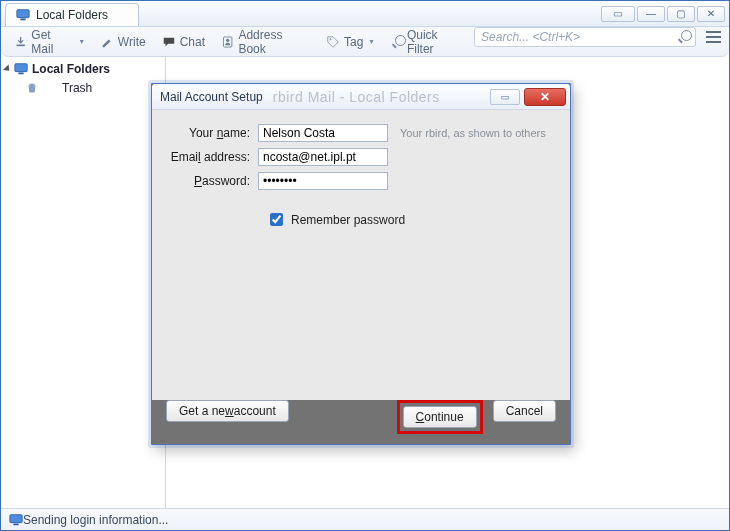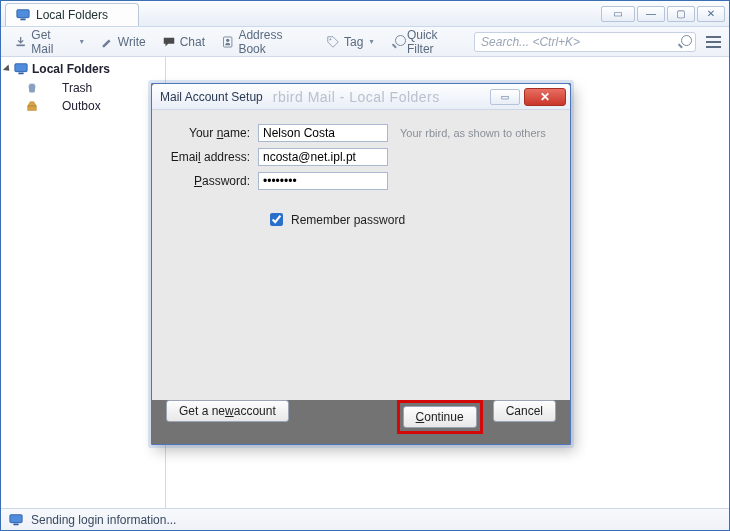--- a/index.html
+++ b/index.html
@@ -51,24 +51,24 @@
     display:flex; align-items:center; justify-content:center;
     color:#506a90; font-size:10px;
   }
   .title-btn.wide{ width:34px; }
   
   .toolbar {
     height: 30px;
     background: linear-gradient(#f7f9fc,#eef2f8);
     border-bottom: 1px solid #cfd8e6;
     display: flex;
-    align-items: center;
     padding: 0 6px;
     gap: 2px;
     color: #5d6b80;
+    border-radius: 8px;
   }
   .tool-btn {
     display:flex; align-items:center; gap:4px;
     padding: 3px 7px;
     border-radius:3px;
     color:#5a6a80;
   }
   .tool-btn .dd { font-size:8px; color:#7a8aa0; margin-left:2px;}
   .search-box {
     margin-left:auto;
@@ -106,21 +106,21 @@
     flex:1;
     background:#fff;
     position:relative;
   }
   
   .statusbar {
     height: 22px;
     background: linear-gradient(#f7f9fc,#eef1f7);
     border-top:1px solid #cfd8e6;
     display:flex; align-items:center;
-    padding:0 8px; gap:8px;
+    padding:0 8px; gap:0;
     color:#3a4a60;
   }
   
   .dialog {
     position:absolute;
     left: 150px; top: 82px;
     width: 420px; height: 362px;
     border:1px solid #4f76b8;
     box-shadow: 0 0 0 3px rgba(120,160,220,0.25), 4px 6px 14px rgba(0,0,0,0.25);
     background:#737373;
@@ -301,26 +301,20 @@
           <rect x="5" y="12" width="6" height="2" fill="#2a5ea8"></rect>
         </svg>
       <span>Local Folders</span>
     </div>
     <div class="tree-child">
       <svg class="icon-svg" viewBox="0 0 16 16">
           <path d="M4 5h8l-1 8H5L4 5zM5 3h6v2H5z" fill="#8aa0c0"></path>
         </svg>
       <span>Trash</span>
     </div>
-    <div class="tree-child">
-      <svg class="icon-svg" viewBox="0 0 16 16">
-          <path d="M3 8h10v5H3zM6 3h4l3 5H3z" fill="#d9a24a" stroke="#b07c20" stroke-width="0.5"></path>
-        </svg>
-      <span>Outbox</span>
-    </div>
   </div>
   <div class="content"></div>
 </div>
 
 <div class="statusbar">
   <svg class="icon-svg" viewBox="0 0 16 16">
       <rect x="1" y="2" width="14" height="9" rx="1" fill="#4f8ddc" stroke="#2a5ea8"></rect>
       <rect x="5" y="12" width="6" height="2" fill="#2a5ea8"></rect>
     </svg>
   <span>Sending login information...</span>

